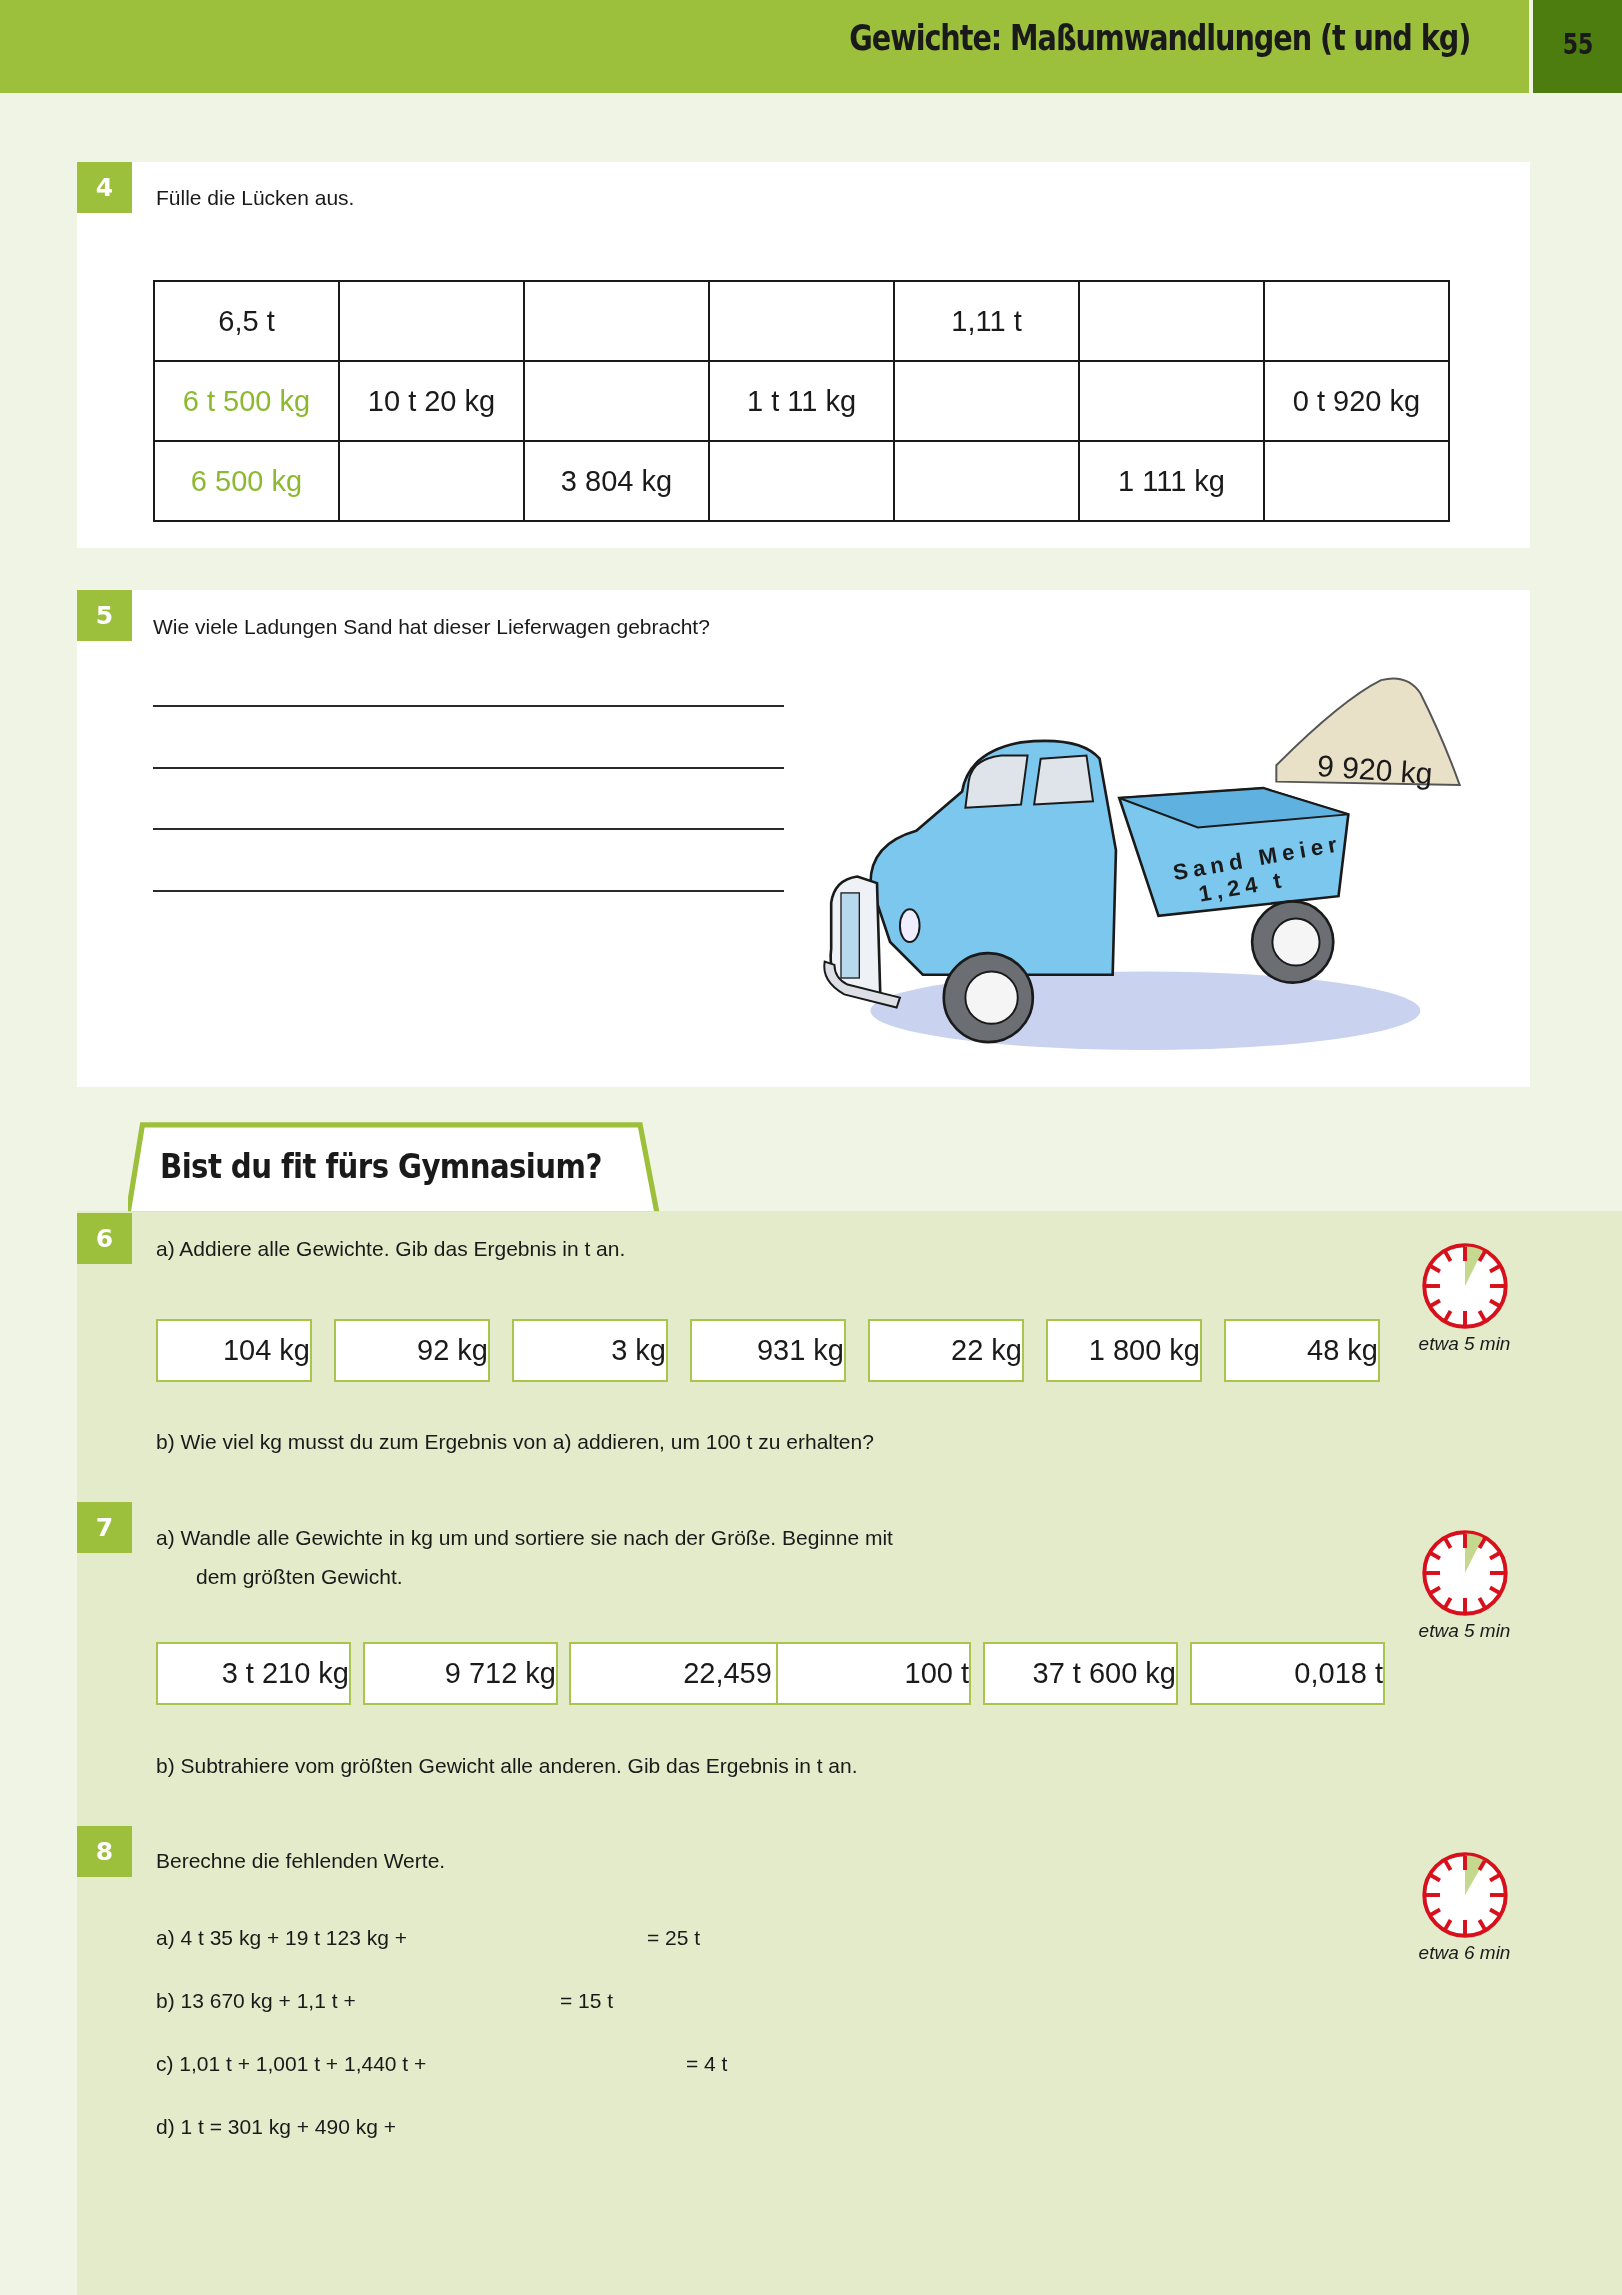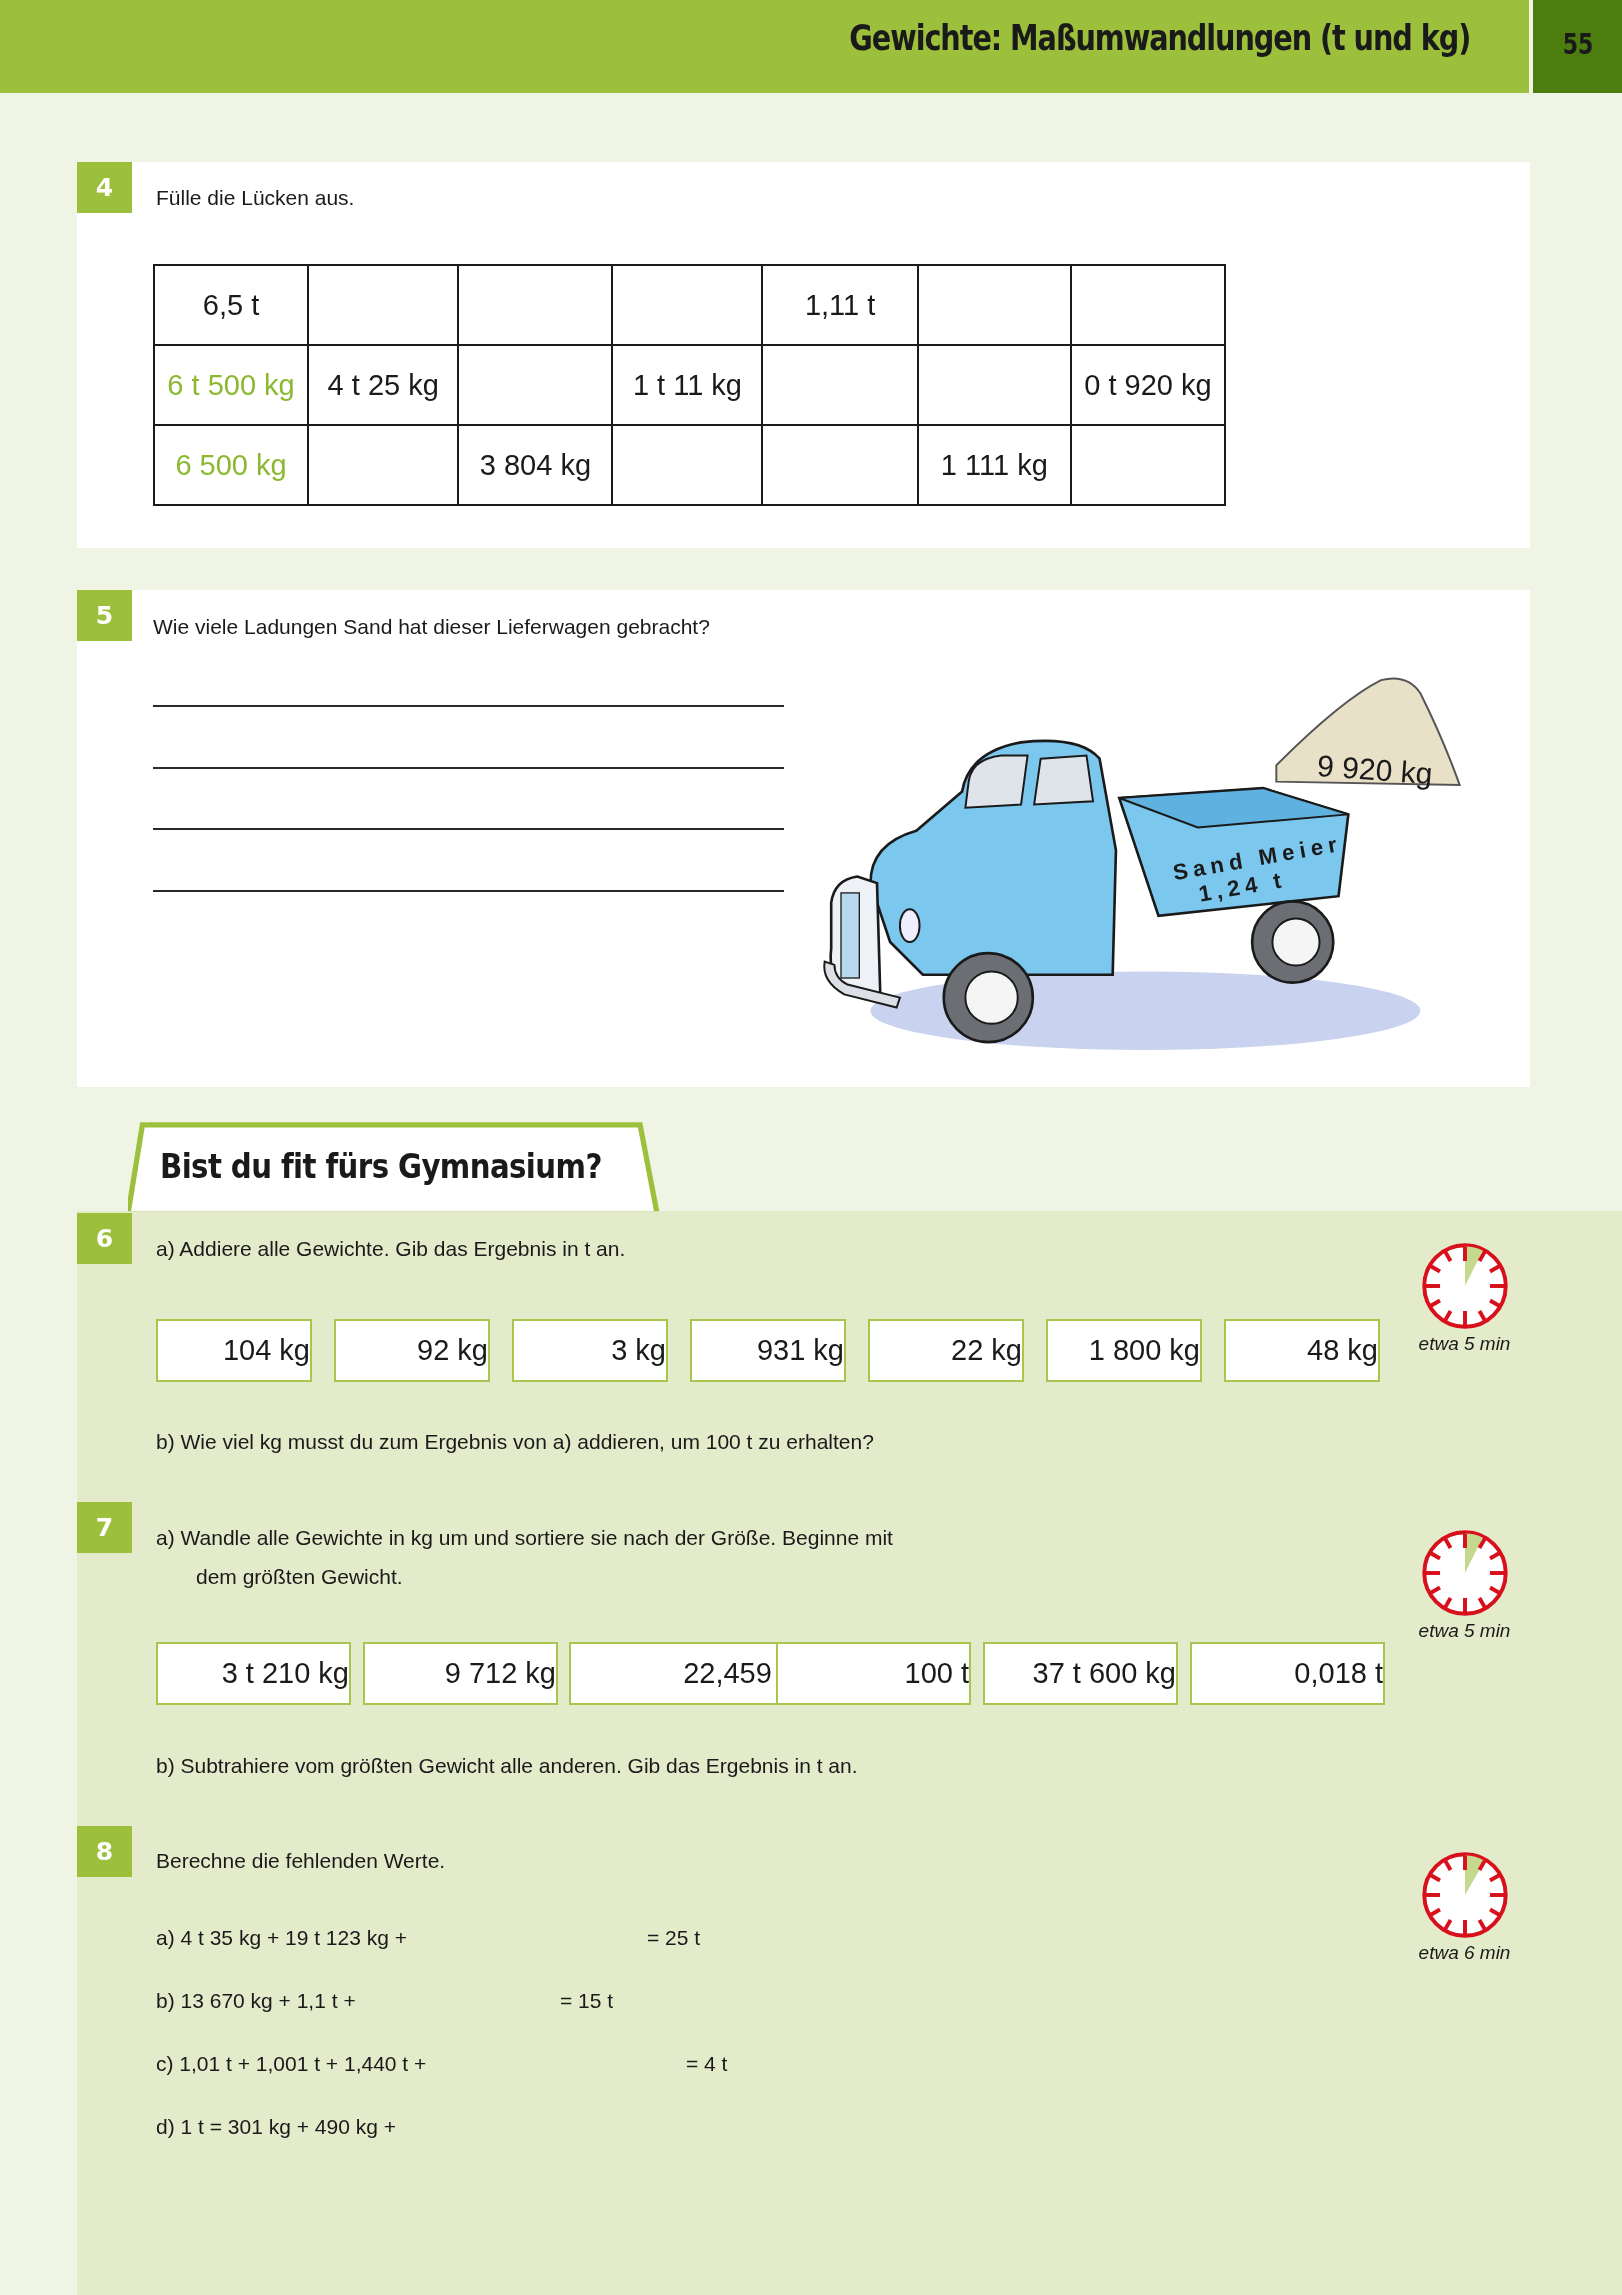--- a/index.html
+++ b/index.html
@@ -36,22 +36,22 @@
   .ex-num {
     position: absolute; left: 77px; width: 55px; height: 51px;
     background: #9dc03c; color: #fff;
     font-family: "DejaVu Sans", sans-serif; font-weight: bold; font-size: 25px;
     text-align: center; line-height: 51px;
   }
   .prompt {
     position: absolute; font-size: 21px; color: #1a1a1a; white-space: nowrap;
   }
   table.conv {
-    position: absolute; left: 153px; top: 264px;
-    border-collapse: collapse; width: 1073px;
+    position: absolute; left: 153px; top: 280px;
+    border-collapse: collapse; width: 1297px;
   }
   table.conv td {
     border: 2.6px solid #1a1a1a; height: 80px; width: 185px;
     text-align: center; font-size: 29px; vertical-align: middle;
   }
   table.conv td.green { color: #8cb832; }
   .answer-line {
     position: absolute; left: 153px; width: 631px; height: 2px; background: #2a2a2a;
   }
   .fit-bg {
@@ -98,21 +98,21 @@
         <td>6,5 t</td>
         <td></td>
         <td></td>
         <td></td>
         <td>1,11 t</td>
         <td></td>
         <td></td>
       </tr>
       <tr>
         <td class="green">6 t 500 kg</td>
-        <td>4 t 25 kg</td>
+        <td>10 t 20 kg</td>
         <td></td>
         <td>1 t 11 kg</td>
         <td></td>
         <td></td>
         <td>0 t 920 kg</td>
       </tr>
       <tr>
         <td class="green">6 500 kg</td>
         <td></td>
         <td>3 804 kg</td>

